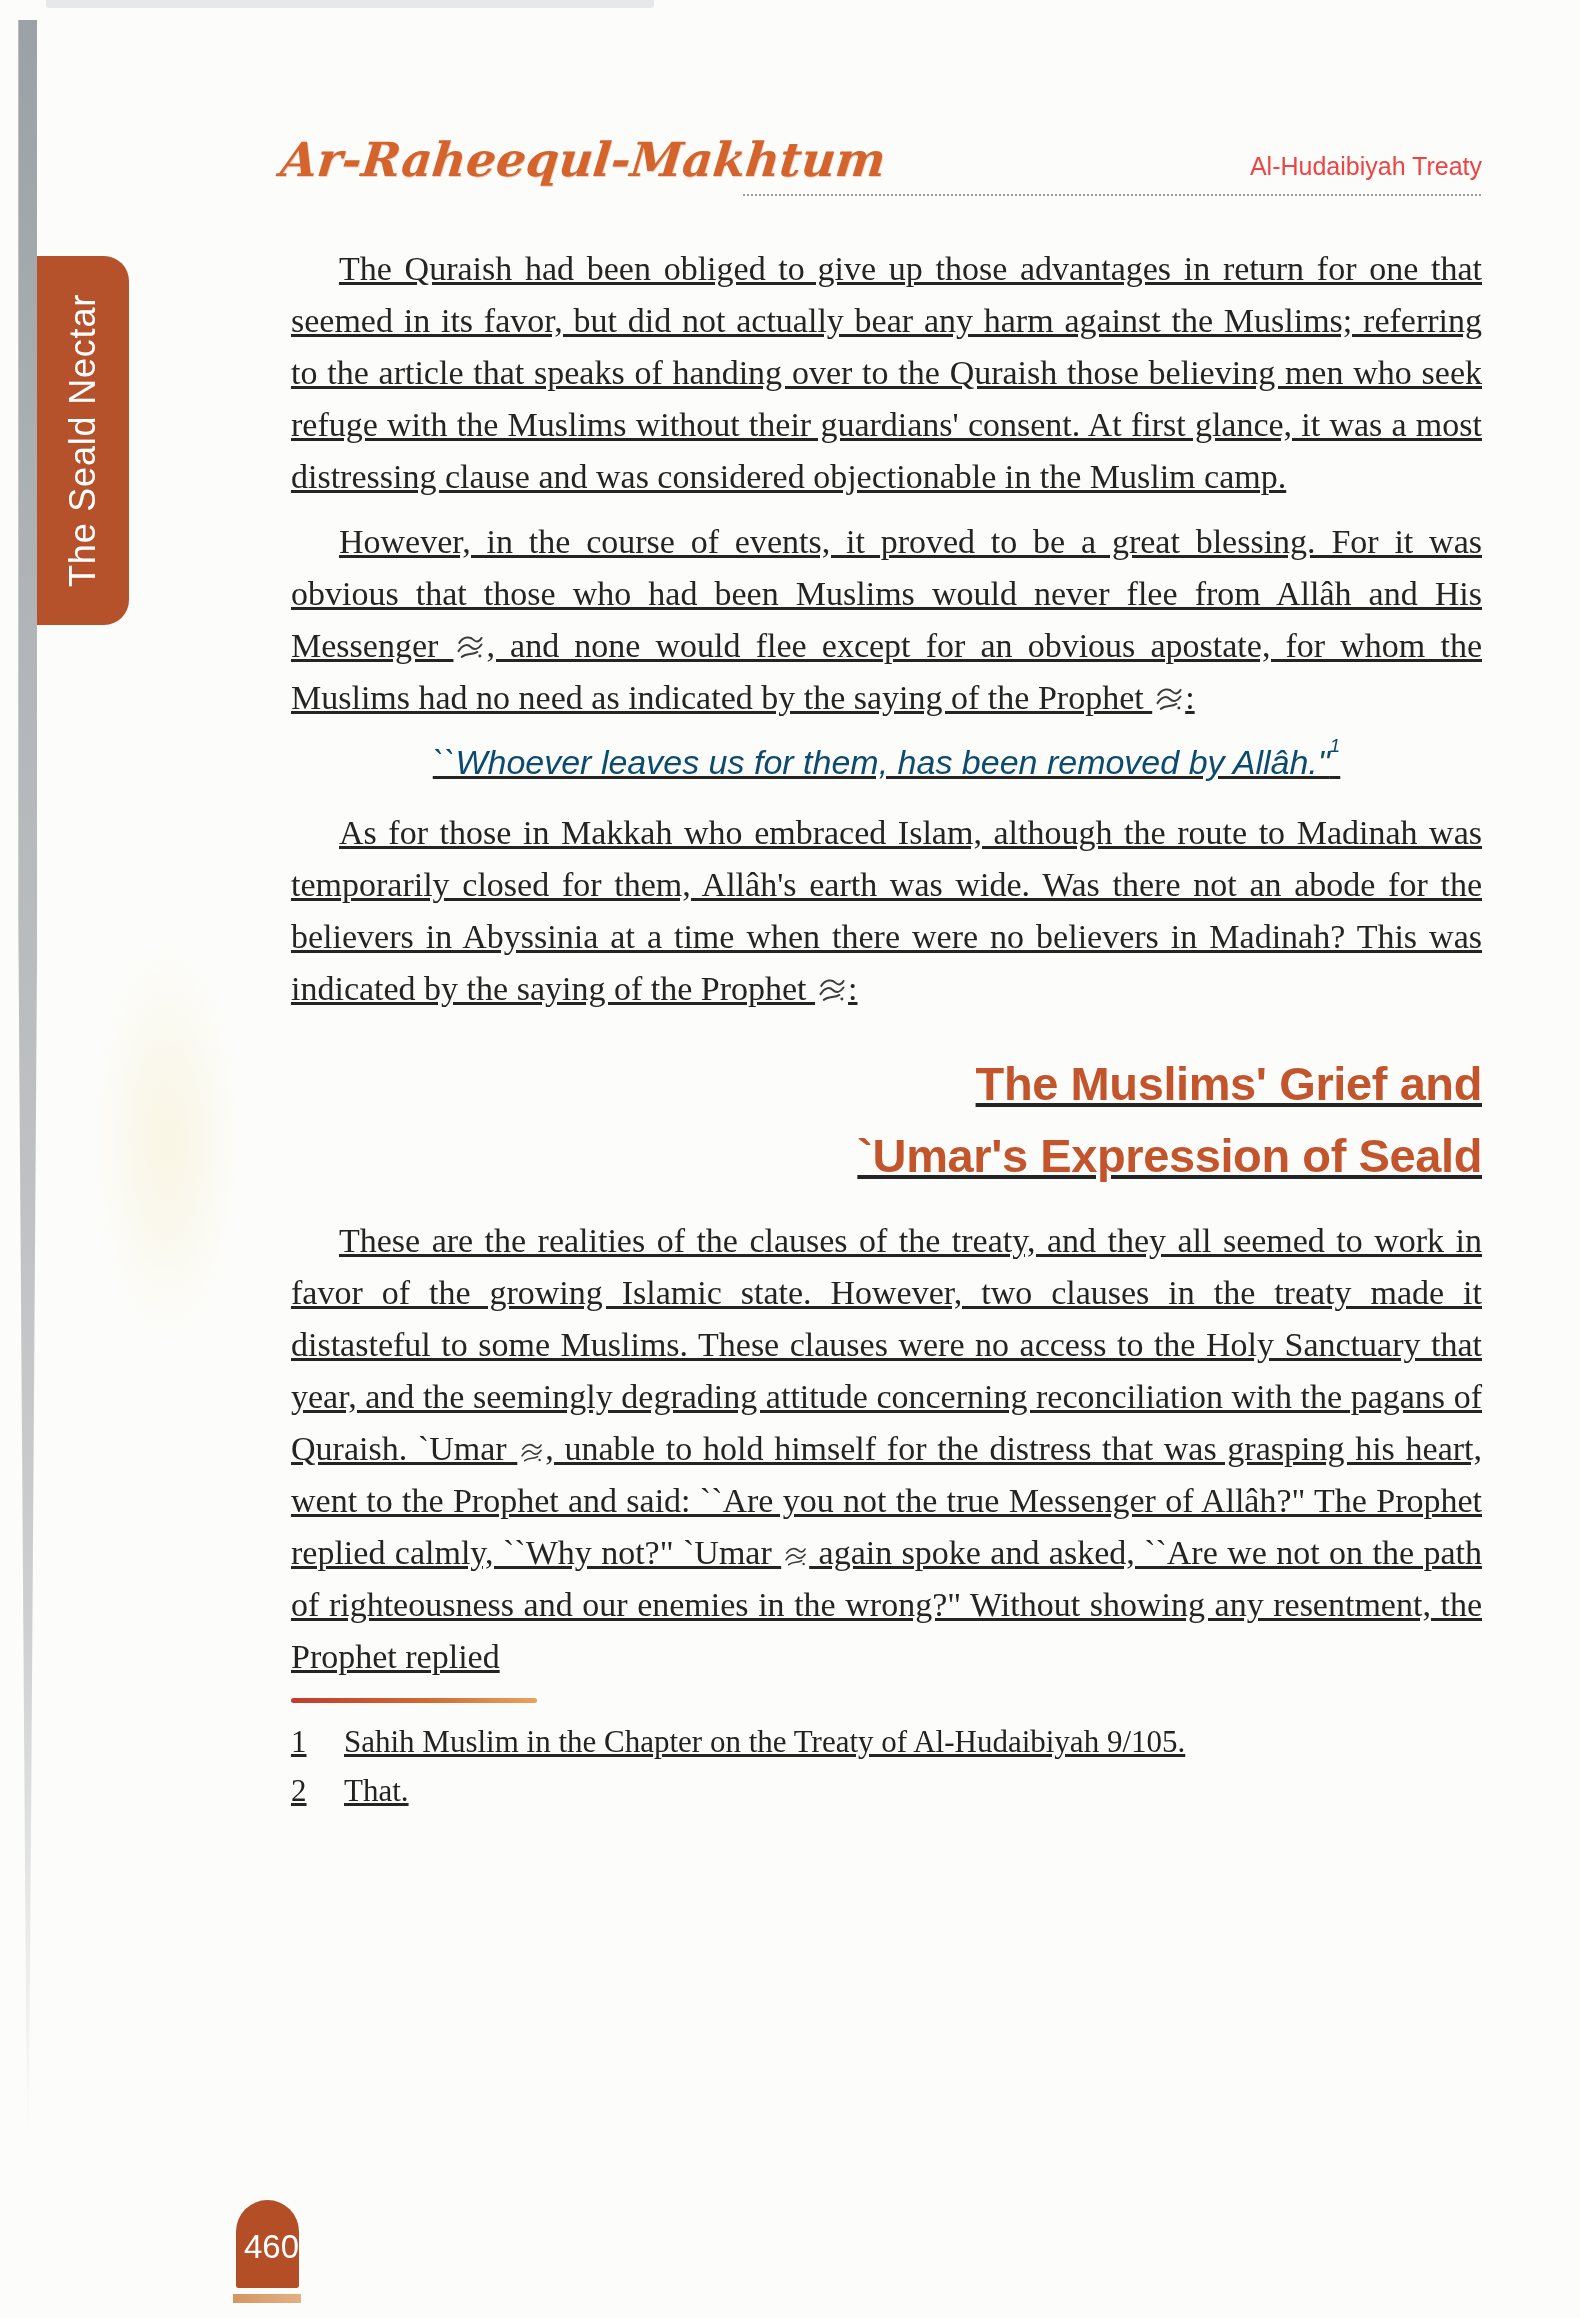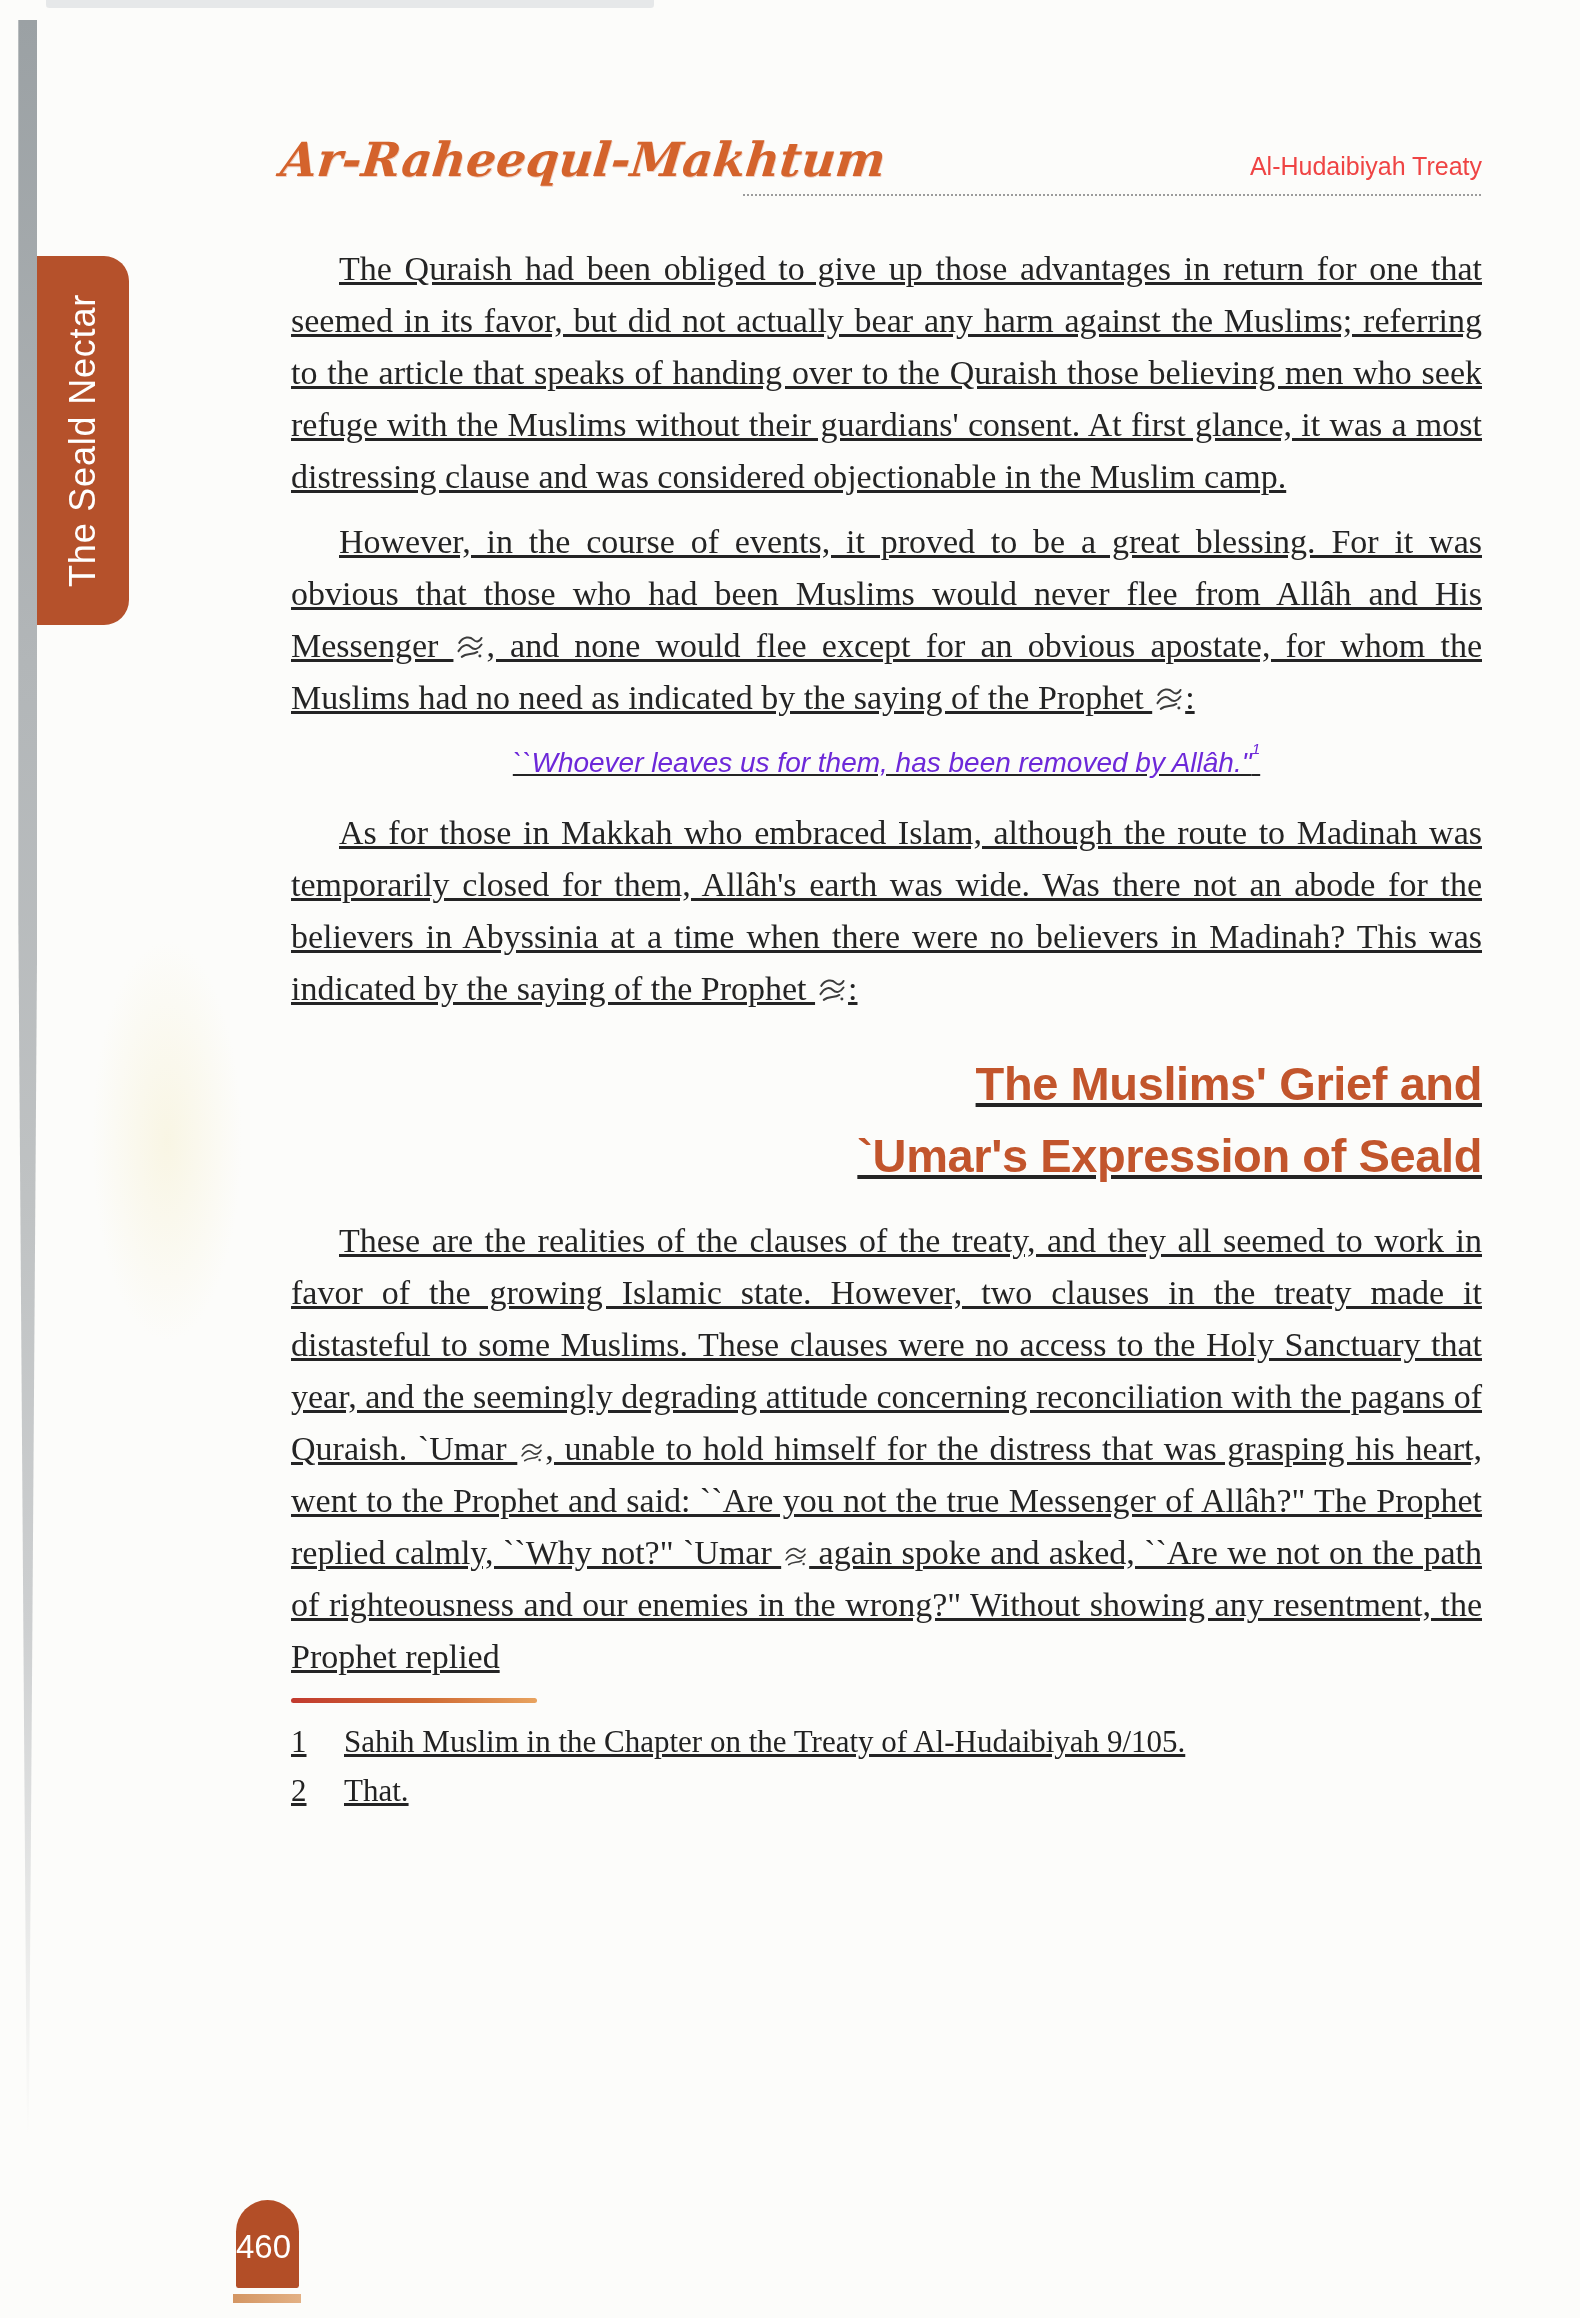--- a/index.html
+++ b/index.html
@@ -62,21 +62,21 @@
   
   .body-column {
     position: absolute; left: 291px; top: 243px; width: 1191px; text-decoration: underline;
   }
   .body-column p.paragraph {
     font-size: 34px; line-height: 52px; text-align: justify;
     text-indent: 48px; margin-bottom: 12.5px; color: #242424;
   }
   .body-column p.quote, .body-column p.quote-center {
     font-family: "Liberation Sans", sans-serif; font-style: italic;
-    font-size: 28px; line-height: 53px; color: #6d28d9;
+    font-size: 34px; line-height: 53px; color: #0c4a6e;
   }
   .body-column p.quote {
     margin: 5px 83px 18.3px 54px; text-align: justify;
   }
   .body-column p.quote-center {
     margin: 5px 0 18.3px 0; text-align: center;
   }
   sup { font-size: .55em; line-height: 0; position: relative; top: -.5em; }
 
   h2.section-heading {
@@ -94,21 +94,21 @@
     background: linear-gradient(90deg, #c23a2e 0%, #cf6a33 55%, #e8a35f 100%);
   }
   .footnotes { margin-top: 13.3px; }
   .footnote-row { display: flex; font-size: 31px; line-height: 49px; color: #222; }
   .fn-num { flex: 0 0 53px; }
 
   
   .page-badge {
     position: absolute; left: 236px; top: 2200px; width: 63px; height: 88px;
     background: #b34e27; border-radius: 32px 32px 2.5px 2.5px;
-    display: flex; align-items: center; justify-content: flex-start;
+    display: flex; align-items: center; justify-content: flex-end;
   }
   .page-badge-num {
     font-family: "Liberation Sans", sans-serif; font-size: 33px; color: #fff;
     margin-top: 6.7px;
   }
   .badge-underline {
     position: absolute; left: 233px; top: 2294px; width: 68px; height: 9.2px;
     background: linear-gradient(90deg, #cf8a52, #e0a877); opacity: .9;
   }
 </style>

